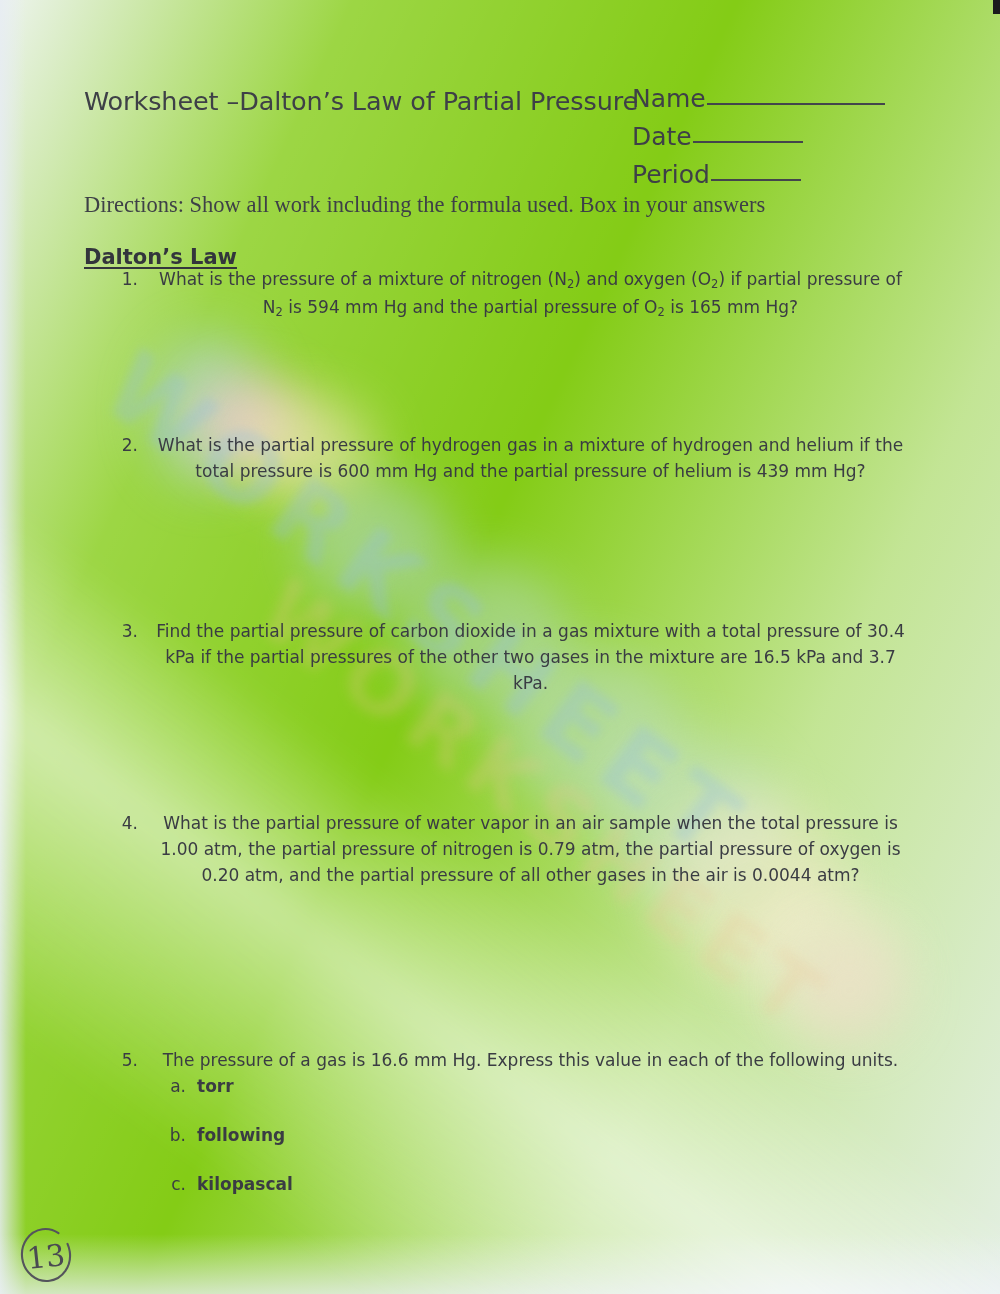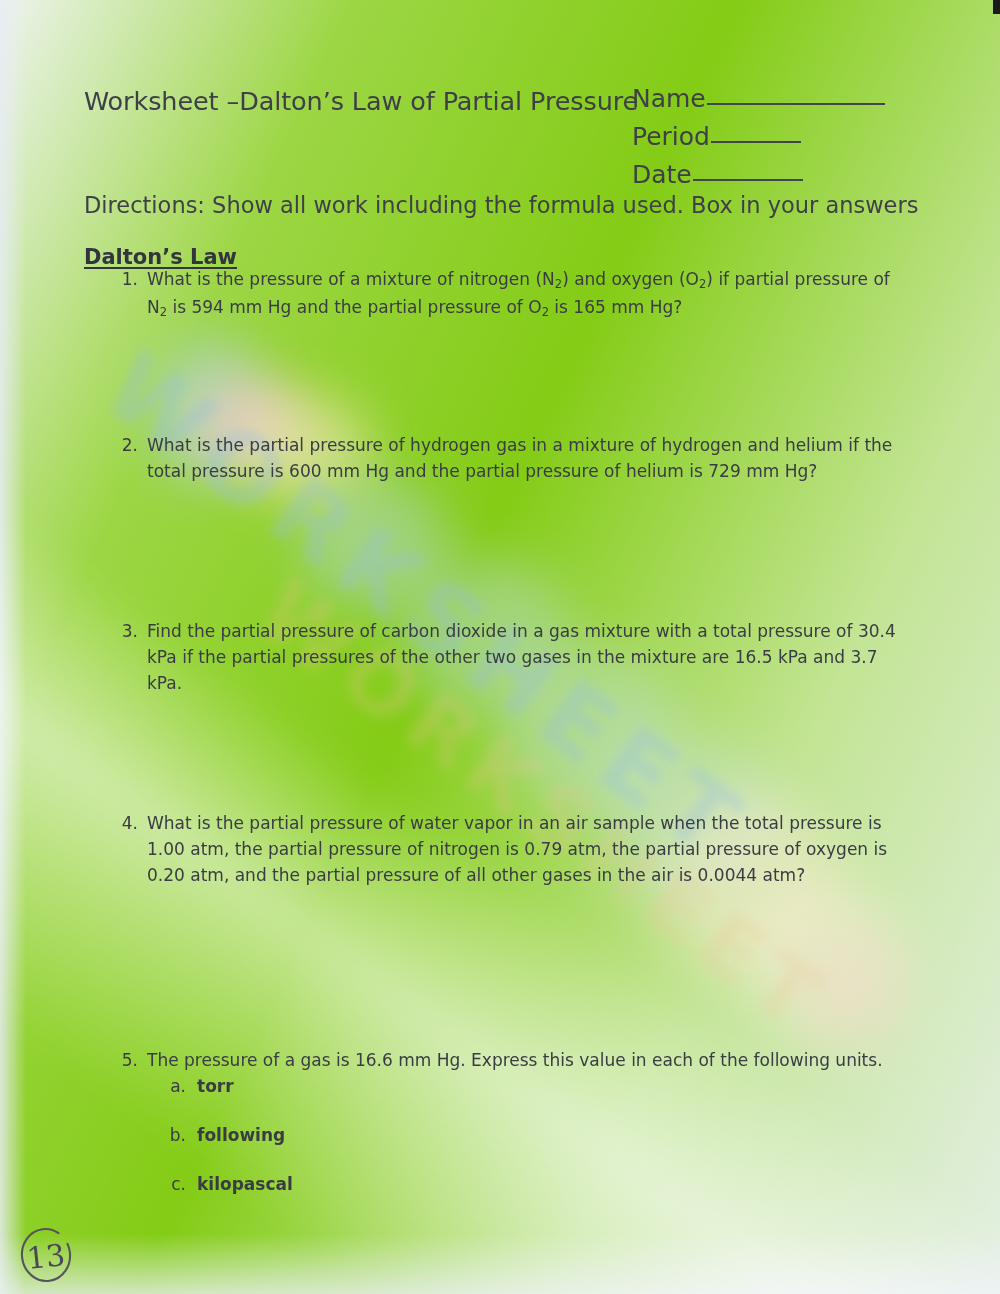--- a/index.html
+++ b/index.html
@@ -163,20 +163,21 @@
   .rule-period { width: 90px; }
   .rule-date   { width: 110px; }
 
   .directions {
     position: absolute;
     left: 84px;
     top: 192px;
     font-size: 22.5px;
     color: #3e4047;
     white-space: nowrap;
+    font-family: Liberation Serif, serif;
   }
 
   .section-heading {
     position: absolute;
     left: 84px;
     top: 245px;
     font-size: 21px;
     font-weight: bold;
     color: #33353c;
     text-decoration: underline;
@@ -205,20 +206,21 @@
     color: #3a3c43;
     padding-right: 0;
     line-height: 26px;
   }
   .q-body {
     flex: 1;
     padding-left: 9px;
     font-size: 17px;
     line-height: 26px;
     color: #3a3c43;
+    text-align: center;
   }
   .q-body sub {
     font-size: 11.5px;
     vertical-align: baseline;
     position: relative;
     top: 3px;
   }
 
   .sublist {
     position: absolute;
@@ -285,43 +287,43 @@
   <div class="content">
 
     <div class="doc-title">Worksheet –Dalton’s Law of Partial Pressure</div>
 
     <div class="header-fields">
       <div class="field-row">
         <span class="field-label">Name</span>
         <span class="field-rule rule-name"></span>
       </div>
       <div class="field-row">
+        <span class="field-label">Date</span>
+        <span class="field-rule rule-date"></span>
+      </div>
+      <div class="field-row">
         <span class="field-label">Period</span>
         <span class="field-rule rule-period"></span>
-      </div>
-      <div class="field-row">
-        <span class="field-label">Date</span>
-        <span class="field-rule rule-date"></span>
       </div>
     </div>
 
     <div class="directions">Directions:  Show all work including the formula used.  Box in your answers</div>
 
     <div class="section-heading">Dalton’s Law</div>
 
     <div class="qlist">
 
       <div class="question" style="top:266px;">
         <div class="q-num">1.</div>
         <div class="q-body">What is the pressure of a mixture of nitrogen (N<sub>2</sub>) and oxygen (O<sub>2</sub>) if partial pressure of N<sub>2</sub> is 594 mm Hg and the partial pressure of O<sub>2</sub> is 165 mm Hg?</div>
       </div>
 
       <div class="question" style="top:432px;">
         <div class="q-num">2.</div>
-        <div class="q-body">What is the partial pressure of hydrogen gas in a mixture of hydrogen and helium if the total pressure is 600 mm Hg and the partial pressure of helium is 729 mm Hg?</div>
+        <div class="q-body">What is the partial pressure of hydrogen gas in a mixture of hydrogen and helium if the total pressure is 600 mm Hg and the partial pressure of helium is 439 mm Hg?</div>
       </div>
 
       <div class="question" style="top:618px;">
         <div class="q-num">3.</div>
         <div class="q-body">Find the partial pressure of carbon dioxide in a gas mixture with a total pressure of 30.4 kPa if the partial pressures of the other two gases in the mixture are 16.5 kPa and 3.7 kPa.</div>
       </div>
 
       <div class="question" style="top:810px;">
         <div class="q-num">4.</div>
         <div class="q-body">What is the partial pressure of water vapor in an air sample when the total pressure is 1.00 atm, the partial pressure of nitrogen is 0.79 atm, the partial pressure of oxygen is 0.20 atm, and the partial pressure of all other gases in the air is 0.0044 atm?</div>

